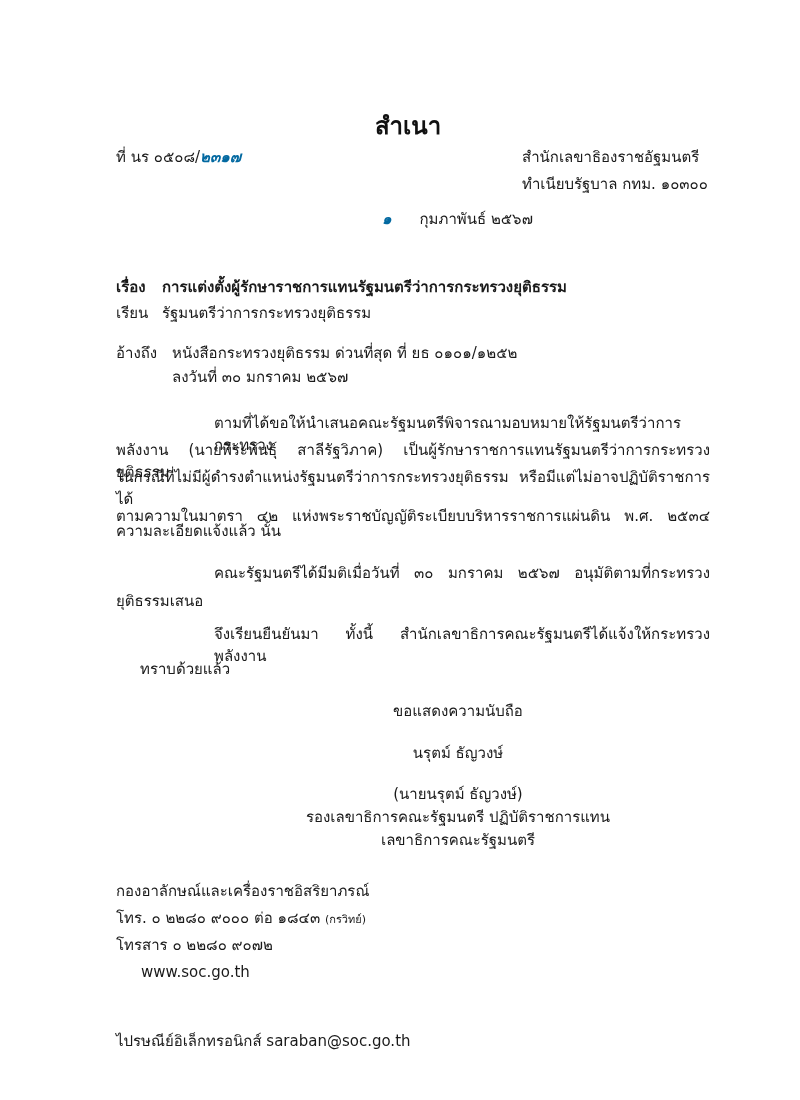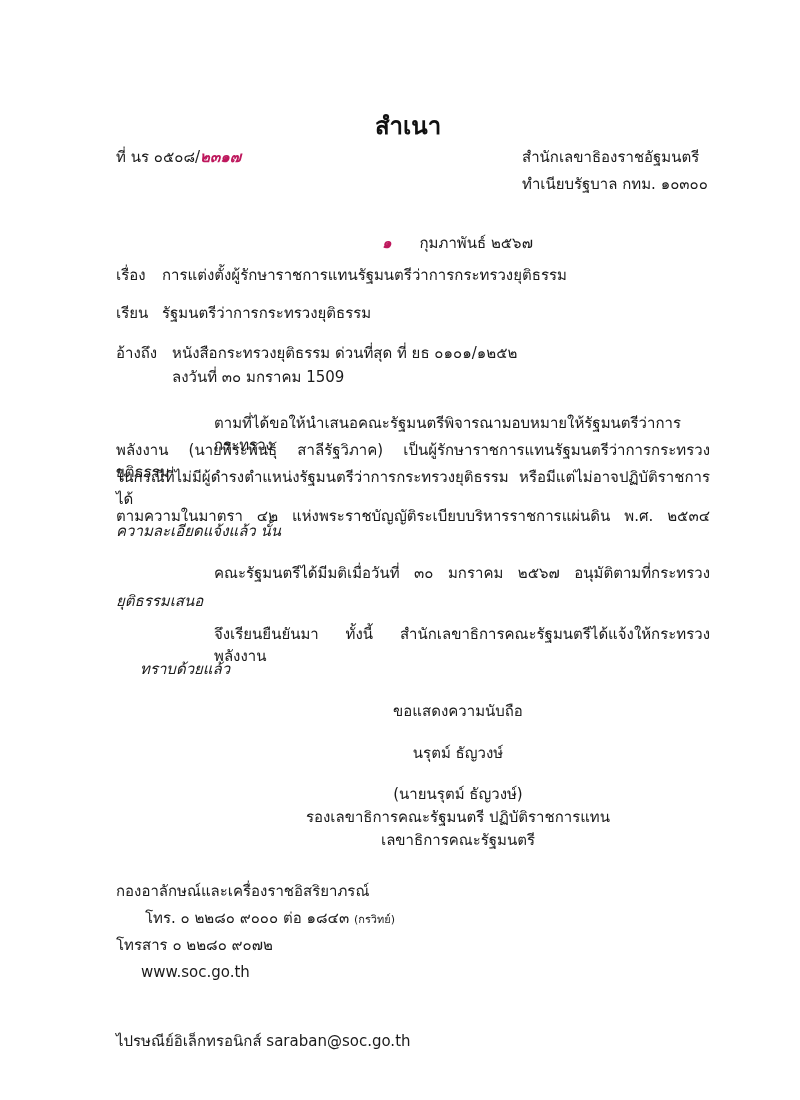--- a/index.html
+++ b/index.html
@@ -23,84 +23,83 @@
       font-weight: bold;
       color: #111;
       margin-top: 8px;
     }
     .t { font-size: 15px; line-height: 22px; }
     .small { font-size: 11px; }
     .hand {
       font-family: Liberation Sans, sans-serif;
       font-style: italic;
       font-weight: bold;
-      color: #be185d;
+      color: #0369a1;
     }
     .label { display: inline-block; }
     .center {
       left: 0; width: 800px; text-align: center;
     }
     .justify {
       white-space: normal;
       text-align: justify;
       text-align-last: justify;
     }
     .nojust {
       white-space: normal;
       text-align: left;
-      font-style: italic;
     }
   </style>
 </head>
 <body>
 
 <div class="abs title">สำเนา</div>
 
 <div class="abs t" style="left:116px; top:146px;">
   <span>ที่ นร ๐๕๐๘/</span><span class="hand">๒๓๑๗</span>
 </div>
 
 <div class="abs t" style="left:522px; top:146px;">สำนักเลขาธิองราชอัฐมนตรี</div>
 <div class="abs t" style="left:522px; top:173px;">ทำเนียบรัฐบาล กทม. ๑๐๓๐๐</div>
 
-<div class="abs t" style="left:382px; top:232px;text-align:center;">
+<div class="abs t" style="left:382px; top:208px;text-align:center;">
   <span class="hand">๑</span><span style="display:inline-block;width:28px;"></span><span>กุมภาพันธ์ ๒๕๖๗</span>
 </div>
 
-<div class="abs t" style="left:116px; top:264px;">
+<div class="abs t" style="left:116px; top:276px;font-weight:bold;">
   <span class="label" style="width:46px;">เรื่อง</span><span>การแต่งตั้งผู้รักษาราชการแทนรัฐมนตรีว่าการกระทรวงยุติธรรม</span>
 </div>
 
 <div class="abs t" style="left:116px; top:302px;">
   <span class="label" style="width:46px;">เรียน</span><span>รัฐมนตรีว่าการกระทรวงยุติธรรม</span>
 </div>
 
 <div class="abs t" style="left:116px; top:342px;">
   <span class="label" style="width:56px;">อ้างถึง</span><span>หนังสือกระทรวงยุติธรรม ด่วนที่สุด ที่ ยธ ๐๑๐๑/๑๒๕๒</span>
 </div>
-<div class="abs t" style="left:172px; top:366px;">ลงวันที่ ๓๐ มกราคม 1509</div>
+<div class="abs t" style="left:172px; top:366px;">ลงวันที่ ๓๐ มกราคม ๒๕๖๗</div>
 
 <div class="abs t justify" style="left:214px; width:496px; top:412px;">ตามที่ได้ขอให้นำเสนอคณะรัฐมนตรีพิจารณามอบหมายให้รัฐมนตรีว่าการกระทรวง</div>
 <div class="abs t justify" style="left:116px; width:594px; top:439px;">พลังงาน (นายพีระพันธุ์ สาลีรัฐวิภาค) เป็นผู้รักษาราชการแทนรัฐมนตรีว่าการกระทรวงยุติธรรม</div>
 <div class="abs t justify" style="left:116px; width:594px; top:466px;">ในกรณีที่ไม่มีผู้ดำรงตำแหน่งรัฐมนตรีว่าการกระทรวงยุติธรรม หรือมีแต่ไม่อาจปฏิบัติราชการได้</div>
 <div class="abs t justify" style="left:116px; width:594px; top:505px;">ตามความในมาตรา ๔๒ แห่งพระราชบัญญัติระเบียบบริหารราชการแผ่นดิน พ.ศ. ๒๕๓๔</div>
 <div class="abs t nojust" style="left:116px; width:594px; top:520px;">ความละเอียดแจ้งแล้ว นั้น</div>
 
 <div class="abs t justify" style="left:214px; width:496px; top:562px;">คณะรัฐมนตรีได้มีมติเมื่อวันที่ ๓๐ มกราคม ๒๕๖๗ อนุมัติตามที่กระทรวง</div>
 <div class="abs t nojust" style="left:116px; width:594px; top:590px;">ยุติธรรมเสนอ</div>
 
 <div class="abs t justify" style="left:214px; width:496px; top:606px;margin-top:17px;">จึงเรียนยืนยันมา ทั้งนี้ สำนักเลขาธิการคณะรัฐมนตรีได้แจ้งให้กระทรวงพลังงาน</div>
 <div class="abs t nojust" style="left:116px; width:594px; top:658px;margin-left:24px;">ทราบด้วยแล้ว</div>
 
 <div class="abs t center" style="left:58px; top:700px;">ขอแสดงความนับถือ</div>
 <div class="abs t center" style="left:58px; top:742px;">นรุตม์ ธัญวงษ์</div>
 <div class="abs t center" style="left:58px; top:783px;">(นายนรุตม์ ธัญวงษ์)</div>
 <div class="abs t center" style="left:58px; top:806px;">รองเลขาธิการคณะรัฐมนตรี ปฏิบัติราชการแทน</div>
 <div class="abs t center" style="left:58px; top:829px;">เลขาธิการคณะรัฐมนตรี</div>
 
 <div class="abs t" style="left:116px; top:880px;">กองอาลักษณ์และเครื่องราชอิสริยาภรณ์</div>
-<div class="abs t" style="left:116px; top:907px;margin-left:29px;">
+<div class="abs t" style="left:116px; top:907px;">
   <span>โทร. ๐ ๒๒๘๐ ๙๐๐๐ ต่อ ๑๘๔๓</span>
   <span class="small">(กรวิทย์)</span>
 </div>
 <div class="abs t" style="left:116px; top:934px;">โทรสาร ๐ ๒๒๘๐ ๙๐๗๒</div>
 <div class="abs t" style="left:116px; top:961px;margin-left:25px;">www.soc.go.th</div>
 <div class="abs t" style="left:116px; top:988px;margin-top:42px;">ไปรษณีย์อิเล็กทรอนิกส์ saraban@soc.go.th</div>
 
 </body></html>

